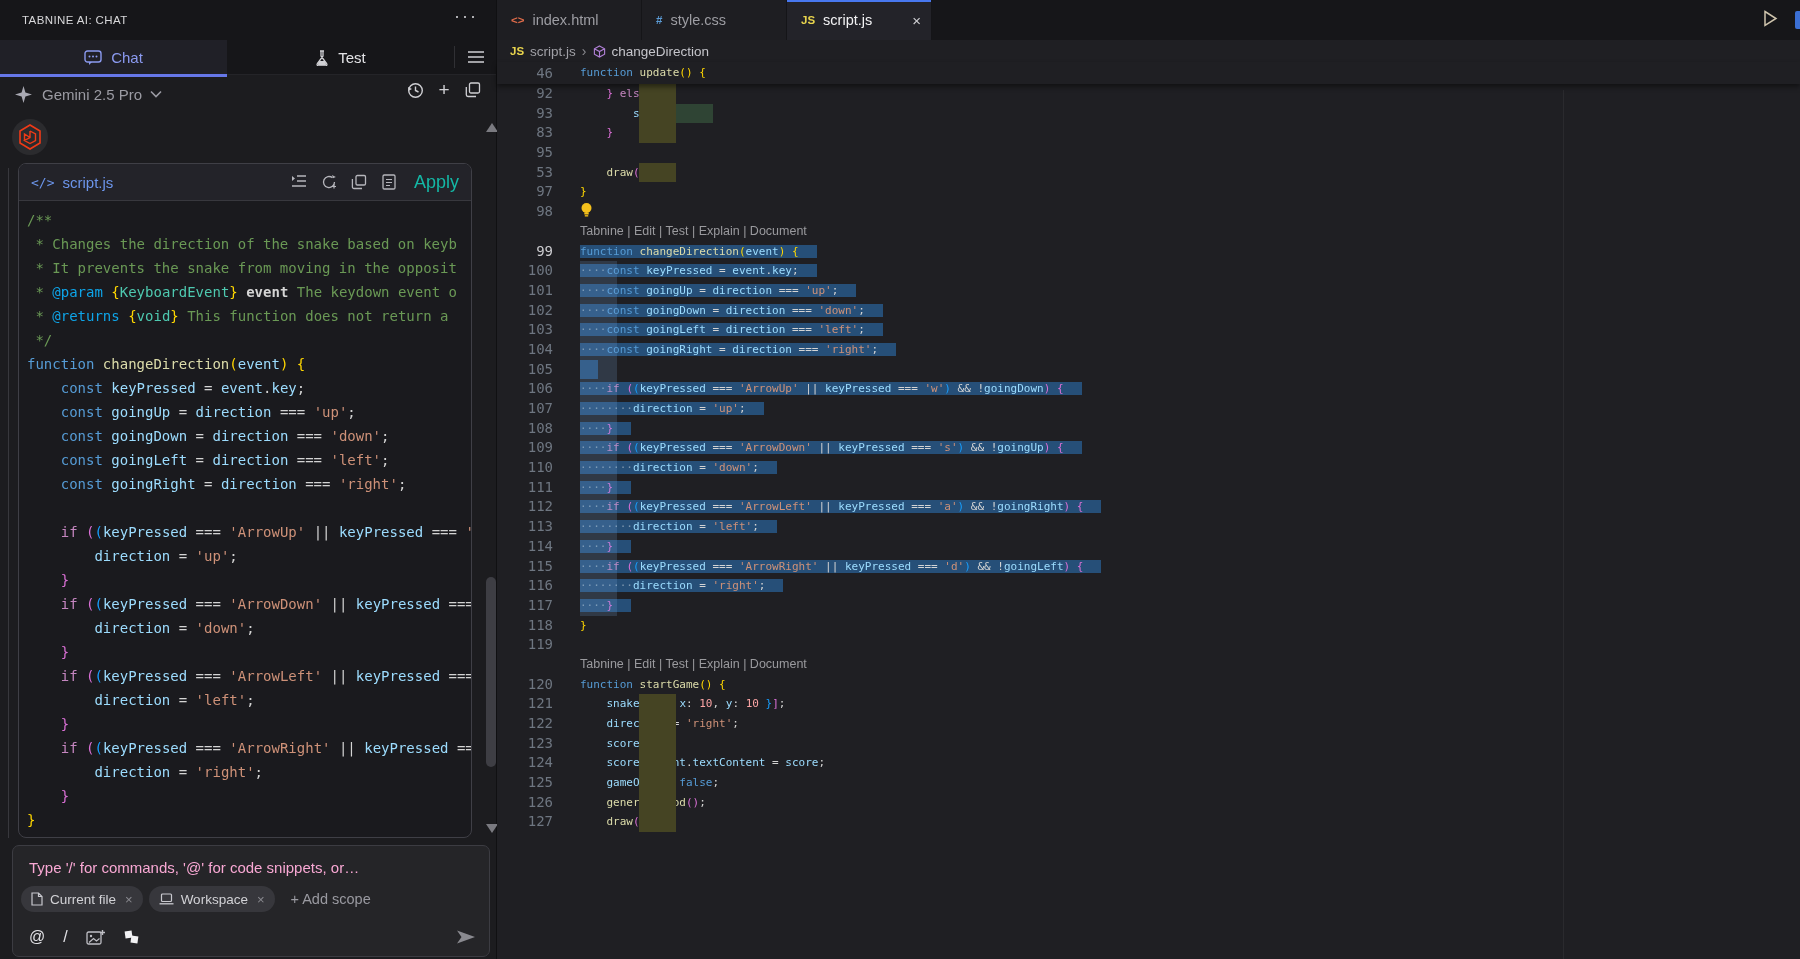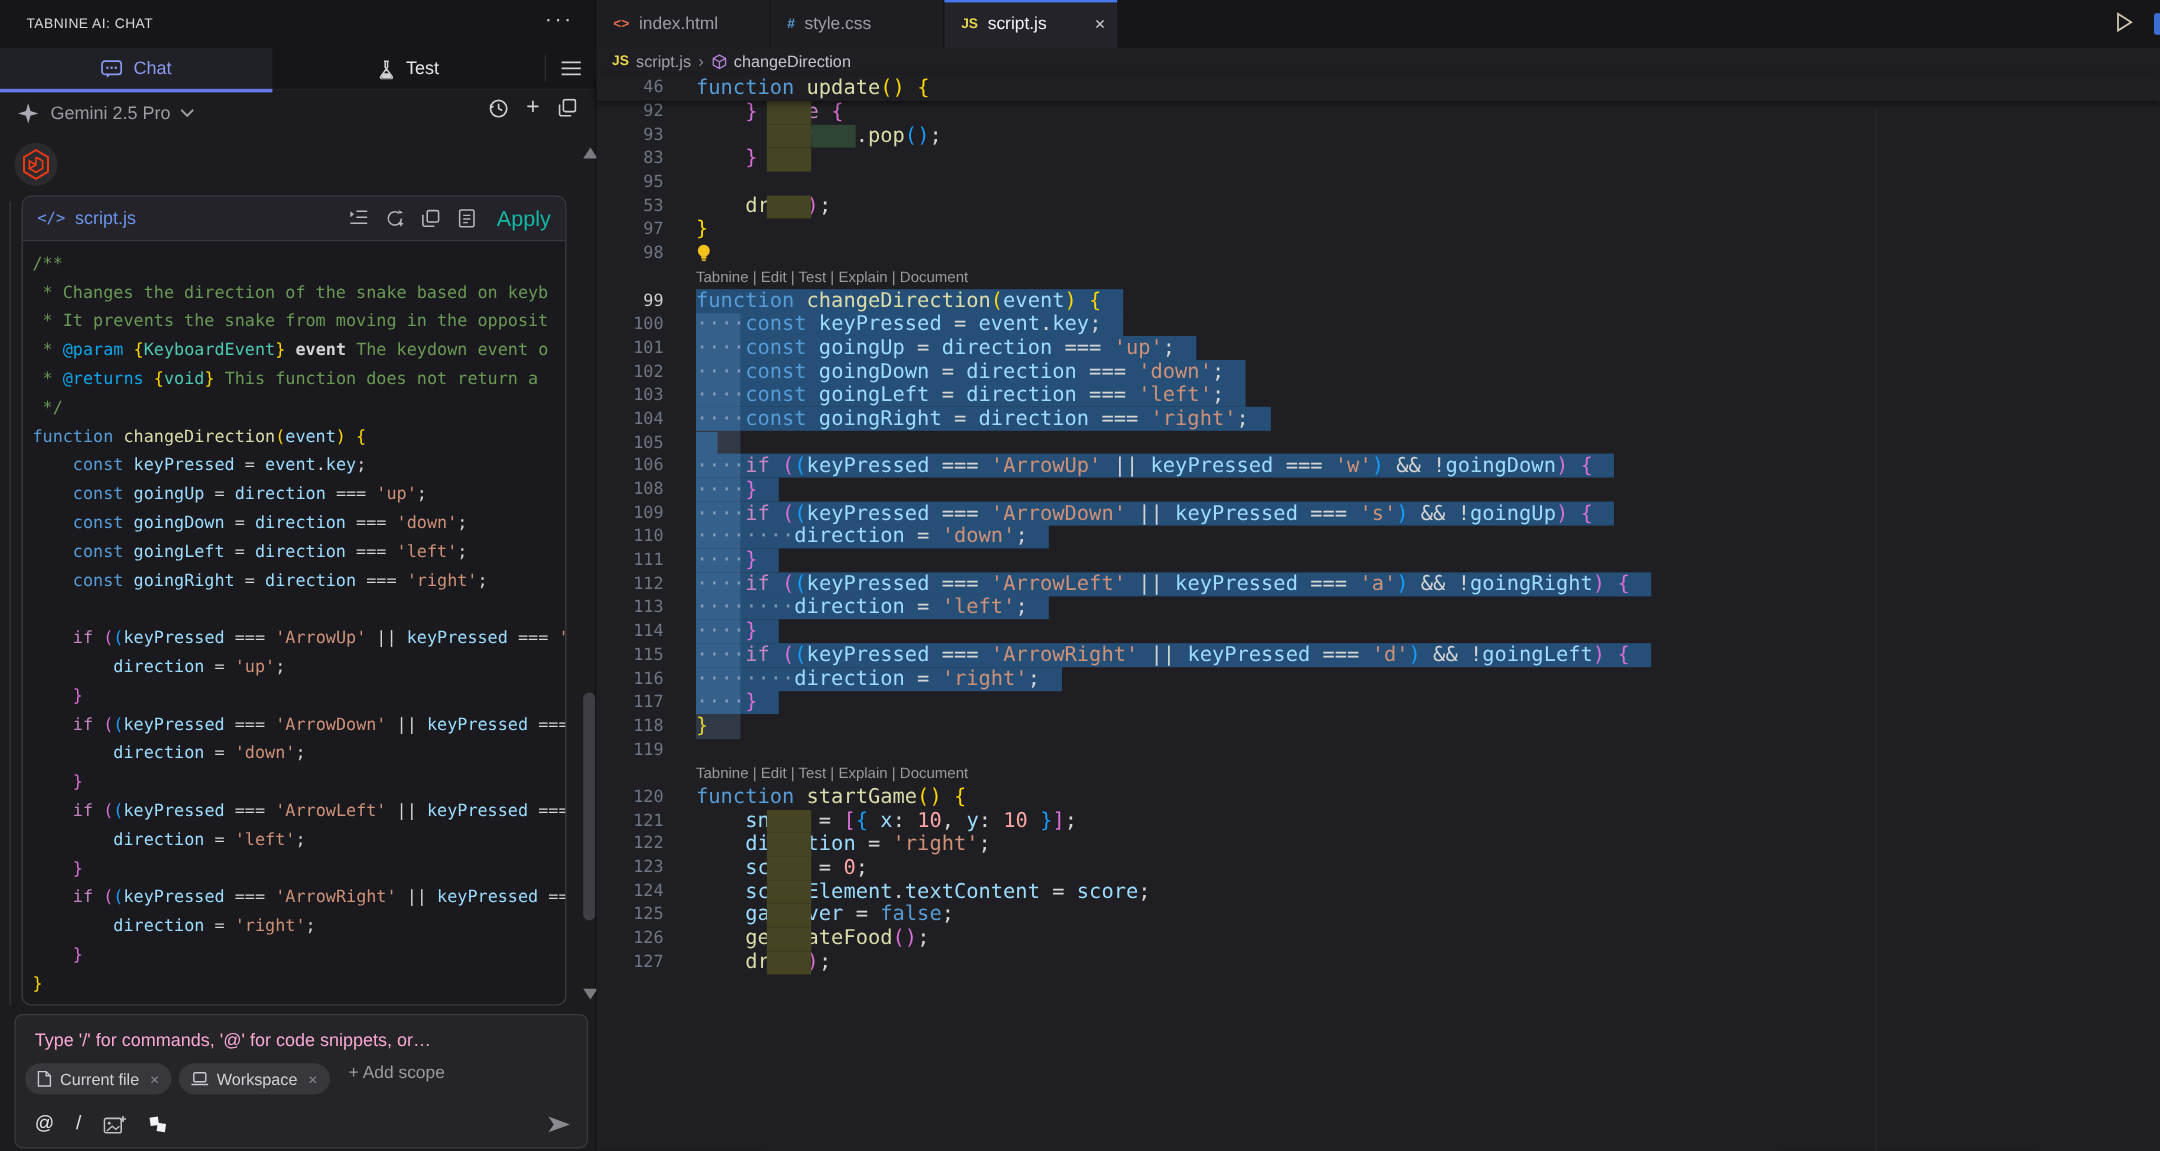--- a/index.html
+++ b/index.html
@@ -57,21 +57,21 @@
   #chat-scroll-thumb { position:absolute; left:486px; top:577px; width:10px; height:190px;
     background:#3e3e44; border-radius:5px; cursor:pointer; }
   #chat-scroll-down { position:absolute; left:486px; top:824px; width:0; height:0;
     border-left:6px solid transparent; border-right:6px solid transparent;
     border-top:9px solid #7a7a80; cursor:pointer; }
 
   
   #chat-input { position:absolute; left:12px; bottom:2px; width:478px; height:112px;
     background:#252528; border:1px solid #3c3c42; border-radius:7px; }
   #ci-placeholder { position:absolute; left:16px; top:13px; color:#f9a8d4; font-size:15px; }
-  #ci-chips { position:absolute; left:8px; top:40px; display:flex; gap:6px; align-items:flex-start; }
+  #ci-chips { position:absolute; left:8px; top:40px; display:flex; gap:6px; align-items:center; }
   .chip { display:flex; align-items:center; gap:7px; background:#37373c; border-radius:13px;
     height:26px; padding:0 10px 0 10px; color:#d2d2d6; font-size:13.5px; cursor:pointer; }
   .chip .x { color:#8a8a90; font-size:13px; margin-left:2px; cursor:pointer; }
   #add-scope { color:#9a9aa1; font-size:14.5px; margin-left:10px; cursor:pointer; }
   #ci-bottom { position:absolute; left:16px; bottom:10px; right:12px; display:flex;
     align-items:center; gap:18px; color:#e0e0e4; }
   .ci-sym { font-size:16px; cursor:pointer; }
   #ci-send { margin-left:auto; cursor:pointer; }
 
   
@@ -96,21 +96,21 @@
   #crumb-sep { color:#8a8a90; font-size:14px; }
   #crumb-symbol { color:#c5c5cb; }
   #sticky { position:absolute; left:0; top:62px; width:100%; height:22px; background:#1f1f23;
     box-shadow:0 3px 5px rgba(0,0,0,.45); z-index:5; display:flex; }
   #rows { position:absolute; left:0; top:84px; width:100%; }
   .row { display:flex; height:19.7px; position:relative; }
   .gut { width:59px; flex:none; text-align:right; color:#6e7681; font-size:14px;
     font-family:"DejaVu Sans Mono", monospace; line-height:19.7px; padding-right:3px; }
   .gut.active { color:#cdcdd1; }
   .code { flex:1; padding-left:24px; font-family:"DejaVu Sans Mono", monospace;
-    font-size:17px; line-height:19.7px; white-space:pre; position:relative; }
+    font-size:11px; line-height:19.7px; white-space:pre; position:relative; }
   #sticky .code, #sticky .gut { line-height:22px; }
   .lens { padding-left:24px; font-size:12.5px; color:#9a9a9e; line-height:19.7px;
     font-family:"Liberation Sans", sans-serif; }
   .lens span.lk { cursor:pointer; }
   .deco { position:absolute; top:0; height:100%; width:37px; }
   .deco.olive { left:83px; background:#454423; }
   .deco.green { left:120px; background:#2f4434; }
   .selw { background:#264f78; padding-right:18px; }
   .selw.empty { display:inline-block; width:18px; height:19.7px; }
   #indent-band { position:absolute; left:83px; width:37px;
@@ -403,20 +403,24 @@
         </div>
         <div class="row">
           <div class="gut">105</div>
           <div class="code"><span class="selw empty"></span></div>
         </div>
         <div class="row">
           <div class="gut">106</div>
           <div class="code"><span class="selw"><span class="t-ws">····</span><span class="t-ctrl">if </span><span class="t-b2">(</span><span class="t-b3">(</span><span class="t-var">keyPressed</span><span class="t-op"> === </span><span class="t-str">'ArrowUp'</span><span class="t-op"> || </span><span class="t-var">keyPressed</span><span class="t-op"> === </span><span class="t-str">'w'</span><span class="t-b3">)</span><span class="t-op"> &amp;&amp; !</span><span class="t-var">goingDown</span><span class="t-b2">)</span><span class="t-txt"> </span><span class="t-b2">{</span></span></div>
         </div>
         <div class="row">
+          <div class="gut">107</div>
+          <div class="code"><span class="selw"><span class="t-ws">········</span><span class="t-var">direction</span><span class="t-op"> = </span><span class="t-str">'up'</span><span class="t-op">;</span></span></div>
+        </div>
+        <div class="row">
           <div class="gut">108</div>
           <div class="code"><span class="selw"><span class="t-ws">····</span><span class="t-b2">}</span></span></div>
         </div>
         <div class="row">
           <div class="gut">109</div>
           <div class="code"><span class="selw"><span class="t-ws">····</span><span class="t-ctrl">if </span><span class="t-b2">(</span><span class="t-b3">(</span><span class="t-var">keyPressed</span><span class="t-op"> === </span><span class="t-str">'ArrowDown'</span><span class="t-op"> || </span><span class="t-var">keyPressed</span><span class="t-op"> === </span><span class="t-str">'s'</span><span class="t-b3">)</span><span class="t-op"> &amp;&amp; !</span><span class="t-var">goingUp</span><span class="t-b2">)</span><span class="t-txt"> </span><span class="t-b2">{</span></span></div>
         </div>
         <div class="row">
           <div class="gut">110</div>
           <div class="code"><span class="selw"><span class="t-ws">········</span><span class="t-var">direction</span><span class="t-op"> = </span><span class="t-str">'down'</span><span class="t-op">;</span></span></div>

